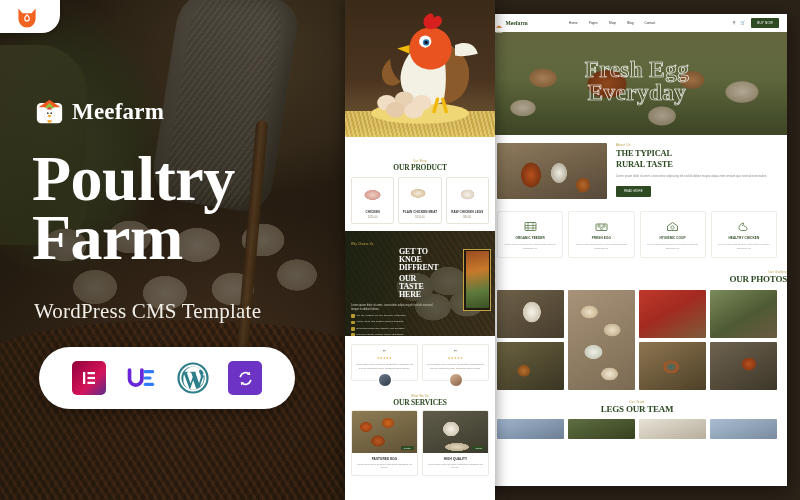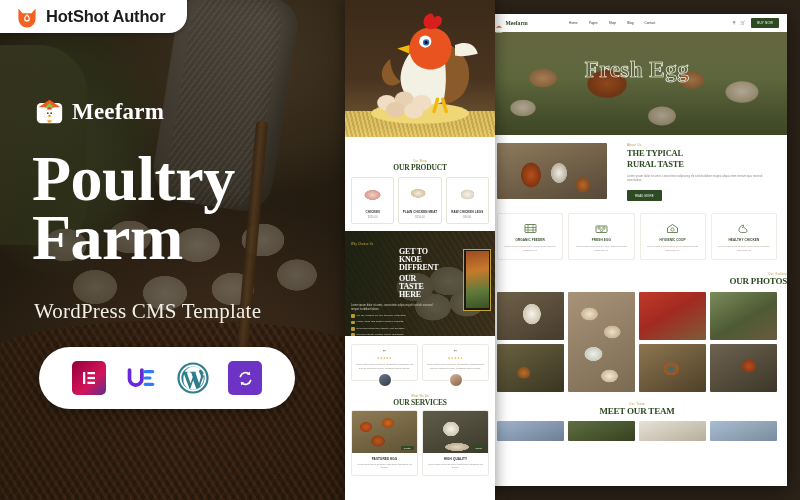--- a/index.html
+++ b/index.html
@@ -241,21 +241,21 @@
   .rhero .vign{ position:absolute; inset:0; background:linear-gradient(180deg,rgba(50,40,24,.45),rgba(40,34,20,.25) 45%,rgba(35,30,18,.4)); }
   .rhero h1{
     position:absolute; left:0; right:0; top:26px; text-align:center;
     font-family:"Liberation Serif", serif; font-size:23px; line-height:1.02;
     font-weight:bold; color:transparent;
     -webkit-text-stroke:.7px rgba(255,255,255,.92);
     letter-spacing:.5px;
   }
 
   .rsec{ padding:8px 10px; }
-  .about-row{ display:flex; gap:20px; align-items:flex-start; }
+  .about-row{ display:flex; gap:9px; align-items:flex-start; }
   .about-img{
     width:110px; height:56px; flex:none; border-radius:1px;
     background:
       radial-gradient(ellipse 16px 20px at 34px 32px,#b64f1c 0%,#7e3511 60%,rgba(0,0,0,0) 64%),
       radial-gradient(ellipse 13px 16px at 62px 30px,#f0ece2 0%,#b9b2a2 60%,rgba(0,0,0,0) 64%),
       radial-gradient(ellipse 11px 12px at 86px 42px,#b5682b 0%,#8a4a19 60%,rgba(0,0,0,0) 64%),
       linear-gradient(160deg,#8e7a5e,#6f5f47 55%,#57483a);
   }
   .about-txt{ flex:1; }
   .rb-eyebrow{ font-size:2.8px; color:#b0922f; letter-spacing:.4px; }
@@ -353,21 +353,20 @@
 </div>
 
 <div id="hotshot-pill">
   <span class="hs-fox">
     <svg viewBox="0 0 24 24" width="22" height="22">
       <path d="M2.6 2.6 L7 8 h10 l4.4-5.4 V14a9.4 9.4 0 0 1-18.8 0Z" fill="#f26322"></path>
       <path d="M12 8.6c1.9 1.7 3.1 3.3 3.1 5.2a3.1 3.1 0 1 1-6.2 0c0-1.9 1.2-3.5 3.1-5.2Z" fill="#ffffff"></path>
       <path d="M12 10.6c1.1 1.1 1.8 2.1 1.8 3.2a1.8 1.8 0 1 1-3.6 0c0-1.1.7-2.1 1.8-3.2Z" fill="#f26322"></path>
     </svg>
   </span>
-  <span class="hs-title">HotShot Author</span>
 </div>
 
 <div id="mid-col">
 
   <div class="mid-hero">
     <div class="hay"></div>
     <span class="mascot">
       <svg viewBox="0 0 160 140" width="140" height="124">
         <ellipse cx="80" cy="124" rx="56" ry="12" fill="#f0d776"></ellipse>
         <path d="M96 40 c22 2 36 20 34 40 -2 22 -20 34 -40 34 -18 0 -30-10-32-26 -2-18 12-46 38-48z" fill="#f3f0e4"></path>
@@ -514,20 +513,21 @@
       <span class="ic">🛒</span>
       <span class="rbtn">BUY NOW</span>
     </span>
   </div>
 
   <div class="rhero">
     <div class="scene"></div>
     <div class="vign"></div>
     <h1>
       <span>Fresh Egg</span><br>
+      <span>Everyday</span>
     </h1>
   </div>
 
   <div class="rsec">
     <div class="about-row">
       <div class="about-img"></div>
       <div class="about-txt">
         <div class="rb-eyebrow">About Us</div>
         <div class="rb-h">THE TYPICAL</div>
         <div class="rb-h">RURAL TASTE</div>
@@ -605,21 +605,21 @@
       <div class="gi" style="background:radial-gradient(ellipse 12px 10px at 48% 52%,#2f6f6d 0%,#b0531d 62%,rgba(0,0,0,0) 66%),linear-gradient(150deg,#8d7550,#4e4128)"></div>
     </div>
     <div class="gcol">
       <div class="gi" style="background:linear-gradient(150deg,#7b8b5a,#4e5a34 55%,#6a5a40)"></div>
       <div class="gi" style="background:radial-gradient(ellipse 11px 10px at 58% 46%,#b84f1f 0%,#8b3a14 62%,rgba(0,0,0,0) 66%),linear-gradient(150deg,#6e6350,#3d3628)"></div>
     </div>
   </div>
 
   <div class="team-head">
     <div class="rb-eyebrow">Our Team</div>
-    <div class="rb-h2">MEET OUR TEAM</div>
+    <div class="rb-h2">LEGS OUR TEAM</div>
   </div>
   <div class="team-row">
     <div class="tcard" style="background:linear-gradient(160deg,#9fb4cc,#6e7f95)"></div>
     <div class="tcard" style="background:linear-gradient(160deg,#5f6f42,#36411f)"></div>
     <div class="tcard" style="background:linear-gradient(160deg,#e7e2d6,#b6ae9c)"></div>
     <div class="tcard" style="background:linear-gradient(160deg,#a9bdd2,#7a8b9e)"></div>
   </div>
 </div>
 
 </body></html>

